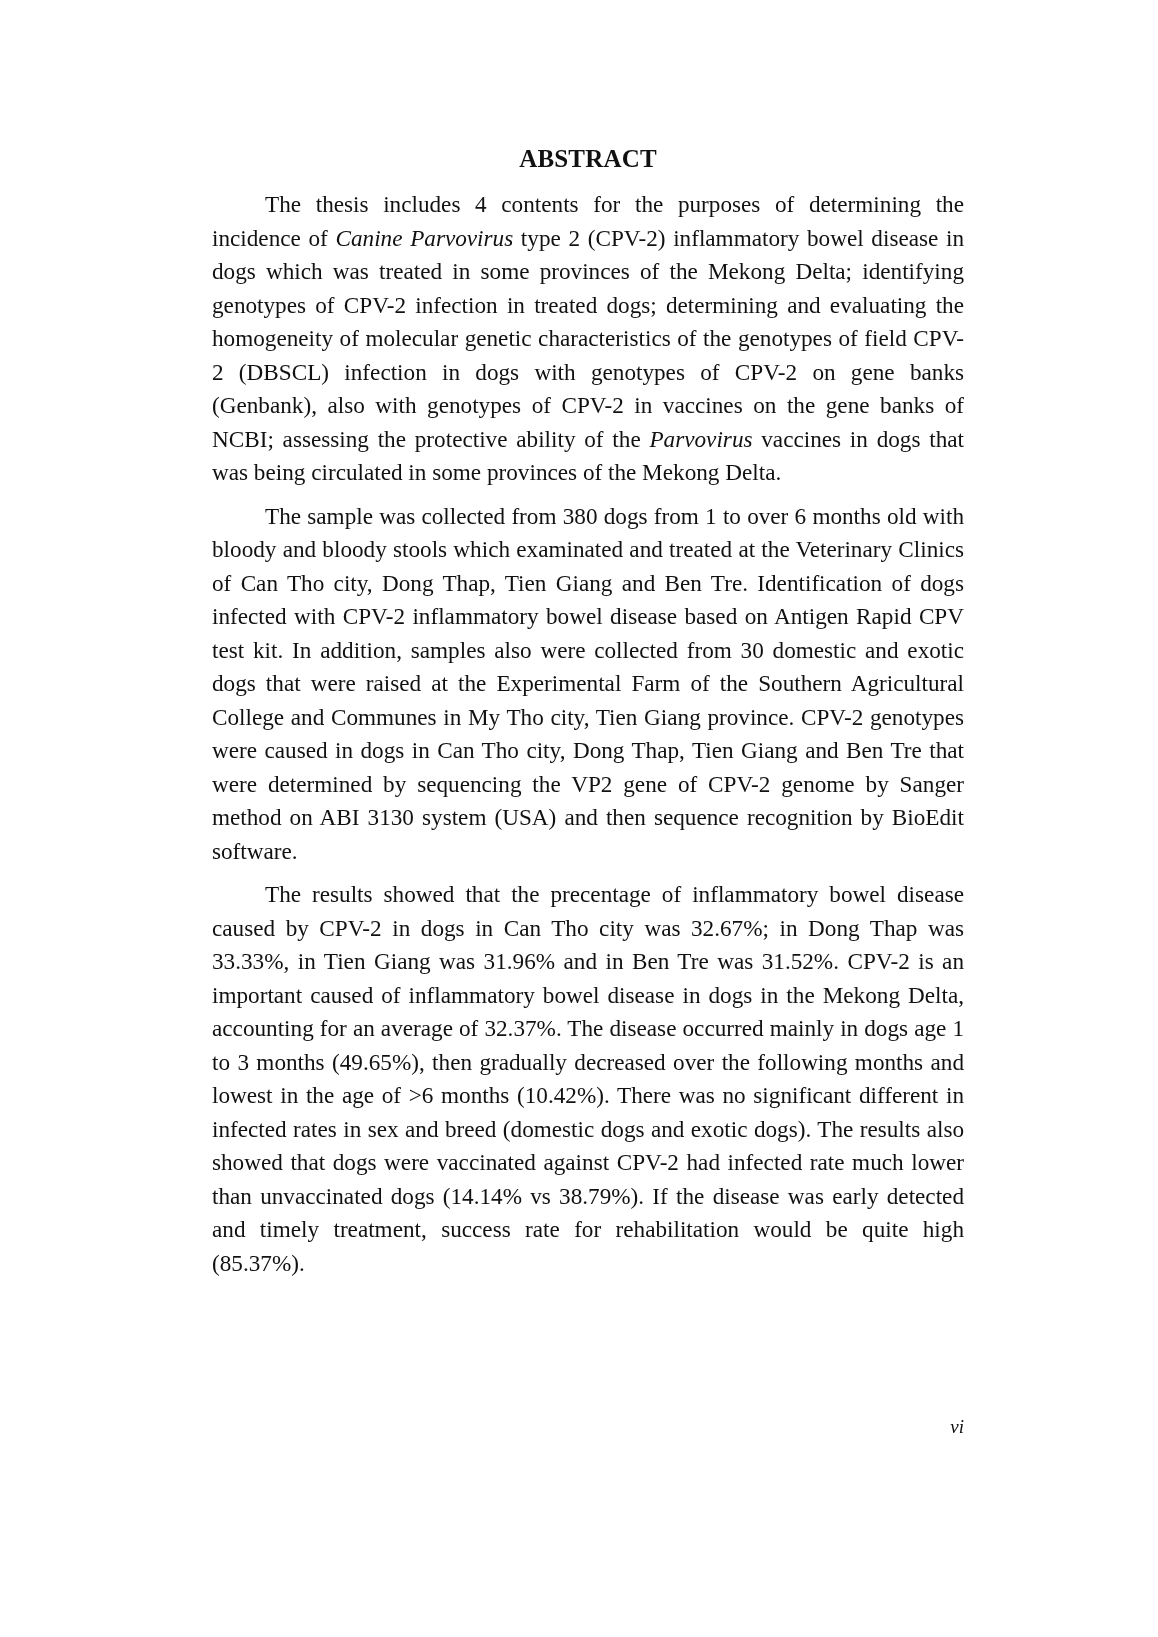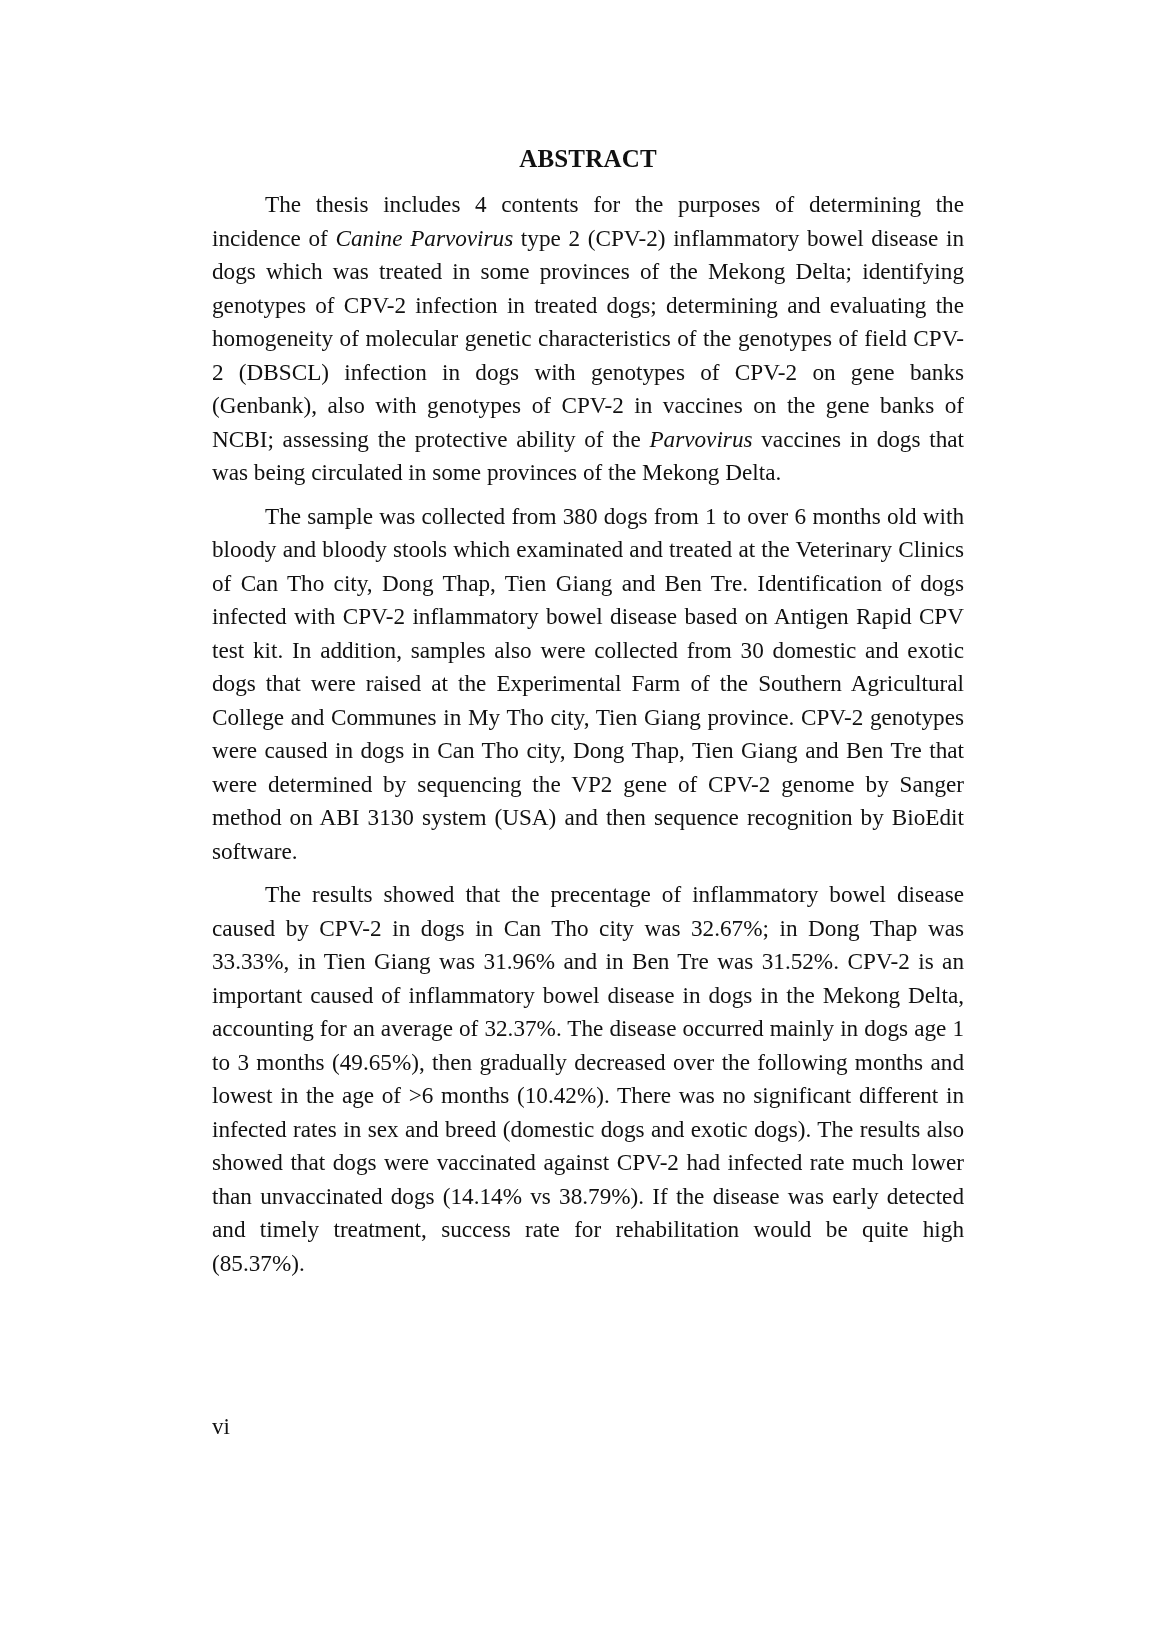--- a/index.html
+++ b/index.html
@@ -47,23 +47,24 @@
       text-indent: 53px;
     }
     .para em {
       font-style: italic;
     }
     .page-number {
       position: absolute;
       top: 1412px;
       left: 0;
       width: 752px;
-      text-align: left;
-      font-size: 23px;
+      text-align: right;
+      font-size: 19px;
       line-height: 30px;
+      font-style: italic;
     }
   </style>
 </head>
 <body>
 
 <div class="page">
   <div class="title">ABSTRACT</div>
 
   <div class="body">
     <p class="para">

